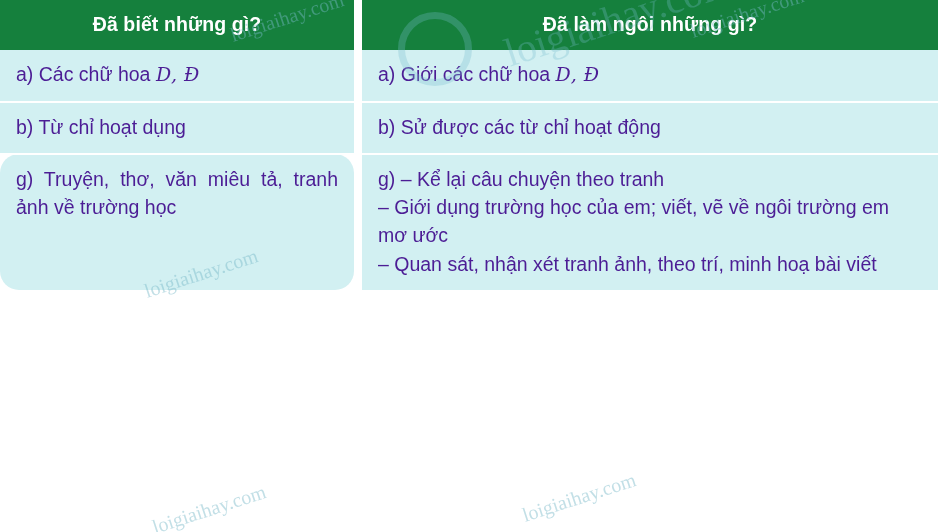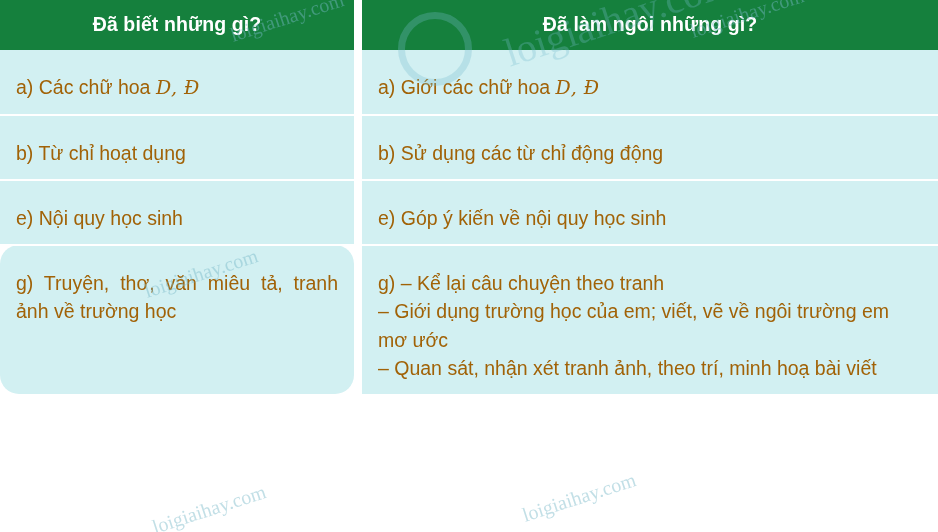--- a/index.html
+++ b/index.html
@@ -65,24 +65,24 @@
     padding: 13px 6px 14px;
     letter-spacing: 0.1px;
   }
   td.gapcell {
     background: #ffffff;
     padding: 0;
     border: none;
   }
   td.cell {
     background: #d2f0f2;
-    color: #a16207;
+    color: #4c1d95;
     font-size: 19.5px;
     line-height: 1.45;
-    padding: 23px 16px 12px 16px;
+    padding: 10px 16px 12px 16px;
     vertical-align: top;
     border-bottom: 2px solid #ffffff;
     margin-top: 40px;
   }
   td.cell.last { border-bottom: none; }
   td.cell.justify { text-align: justify; text-align-last: left; border-radius: 19px; }
   .it { font-style: italic; }
   .calli {
     font-family: "DejaVu Serif", serif;
     font-style: italic;
@@ -121,26 +121,21 @@
     </thead>
     <tbody>
       <tr>
         <td class="cell"><span>a) Các chữ hoa </span><span class="calli">D, Đ</span></td>
         <td class="gapcell"></td>
         <td class="cell"><span>a) Giới các chữ hoa </span><span class="calli">D, Đ</span></td>
       </tr>
       <tr>
         <td class="cell">b) Từ chỉ hoạt dụng</td>
         <td class="gapcell"></td>
-        <td class="cell">b) Sử dụng các từ chỉ động động</td>
-      </tr>
-      <tr>
-        <td class="cell">e) Nội quy học sinh</td>
-        <td class="gapcell"></td>
-        <td class="cell">e) Góp ý kiến về nội quy học sinh</td>
+        <td class="cell">b) Sử được các từ chỉ hoạt động</td>
       </tr>
       <tr>
         <td class="cell last justify">g) Truyện, thơ, văn miêu tả, tranh ảnh về trường học</td>
         <td class="gapcell"></td>
         <td class="cell last">
           <span class="line">g) – Kể lại câu chuyện theo tranh</span>
           <span class="line">– Giới dụng trường học của em; viết, vẽ về ngôi trường em mơ ước</span>
           <span class="line justify" style="display:block; text-align:justify; text-align-last:left;">– Quan sát, nhận xét tranh ảnh, theo trí, minh hoạ bài viết</span>
         </td>
       </tr>

